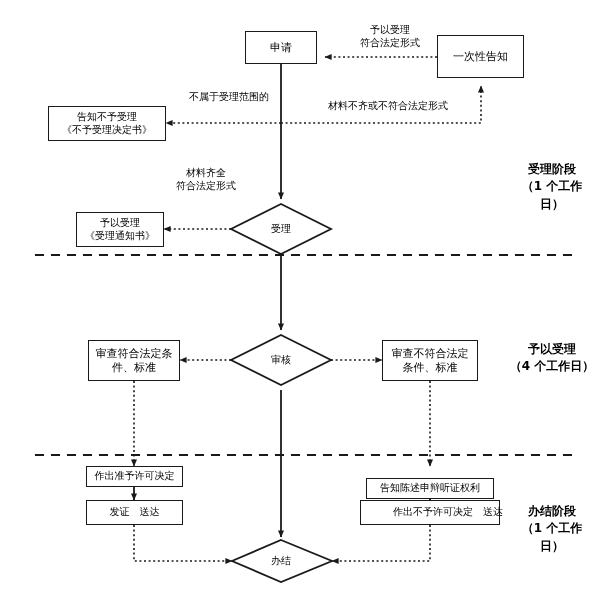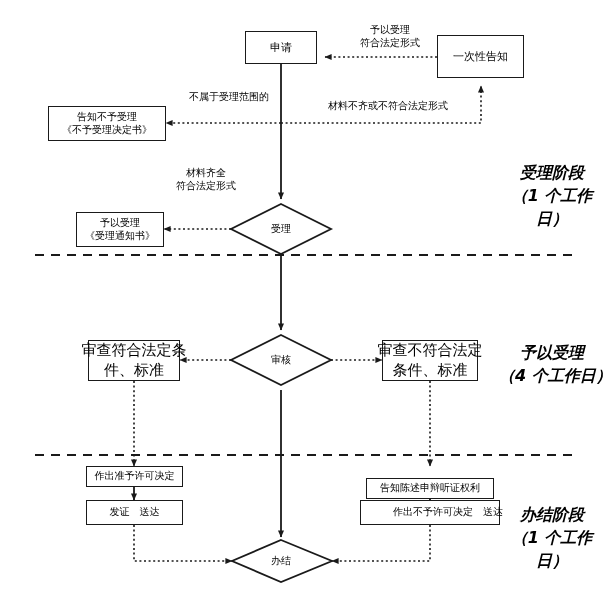--- a/index.html
+++ b/index.html
@@ -60,24 +60,24 @@
   .edge-label span { display: block; white-space: nowrap; }
   .stage-label {
     position: absolute;
     color: #000000;
     text-align: center;
     line-height: 1.45;
     font-weight: bold;
     z-index: 3;
   }
   .stage-label span { display: block; white-space: nowrap; }
-  .f9  { font-size: 15px; justify-content: space-between; }
+  .f9  { font-size: 11px; }
   .f10 { font-size: 10px; }
   .f11 { font-size: 11px; }
-  .f12 { font-size: 16px; font-style: italic; }
+  .f12 { font-size: 12px; }
 </style>
 </head>
 <body>
 
 <div id="canvas">
 
   <svg id="svg-layer" viewBox="0 0 605 599" xmlns="http://www.w3.org/2000/svg">
     <defs>
       <marker id="arrow-solid" markerWidth="8" markerHeight="8" refX="6.6" refY="3" orient="auto" markerUnits="userSpaceOnUse">
         <path d="M0,0 L7,3 L0,6 z" fill="#1a1a1a"></path>

